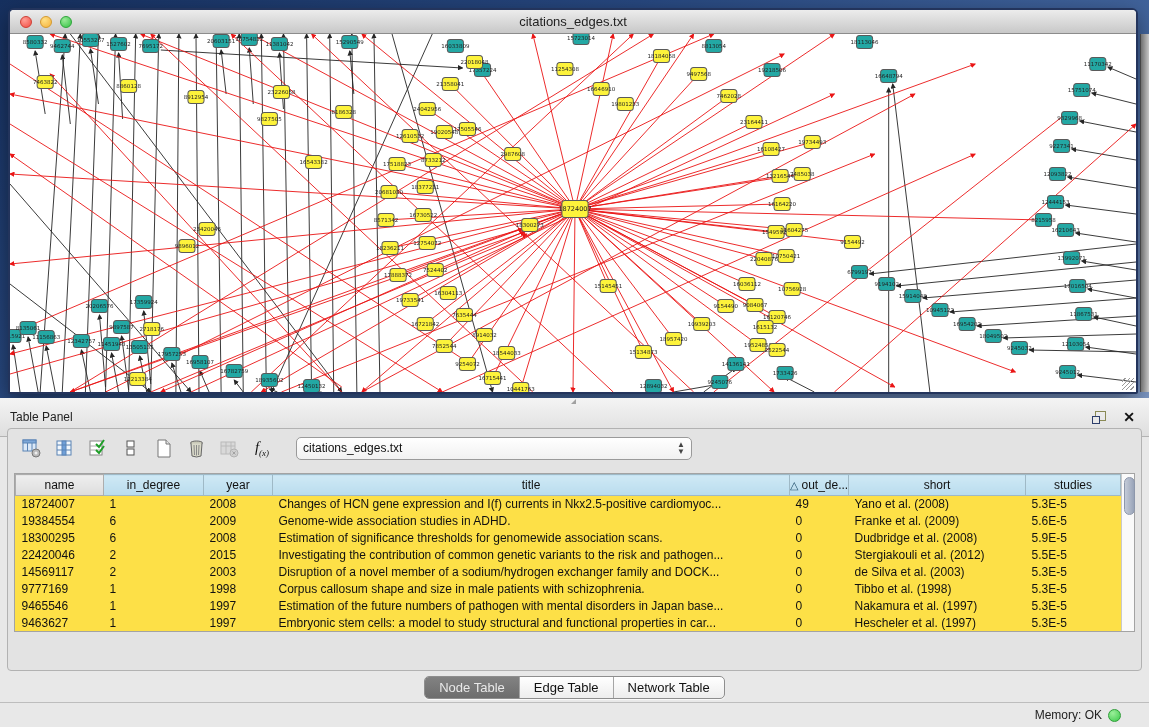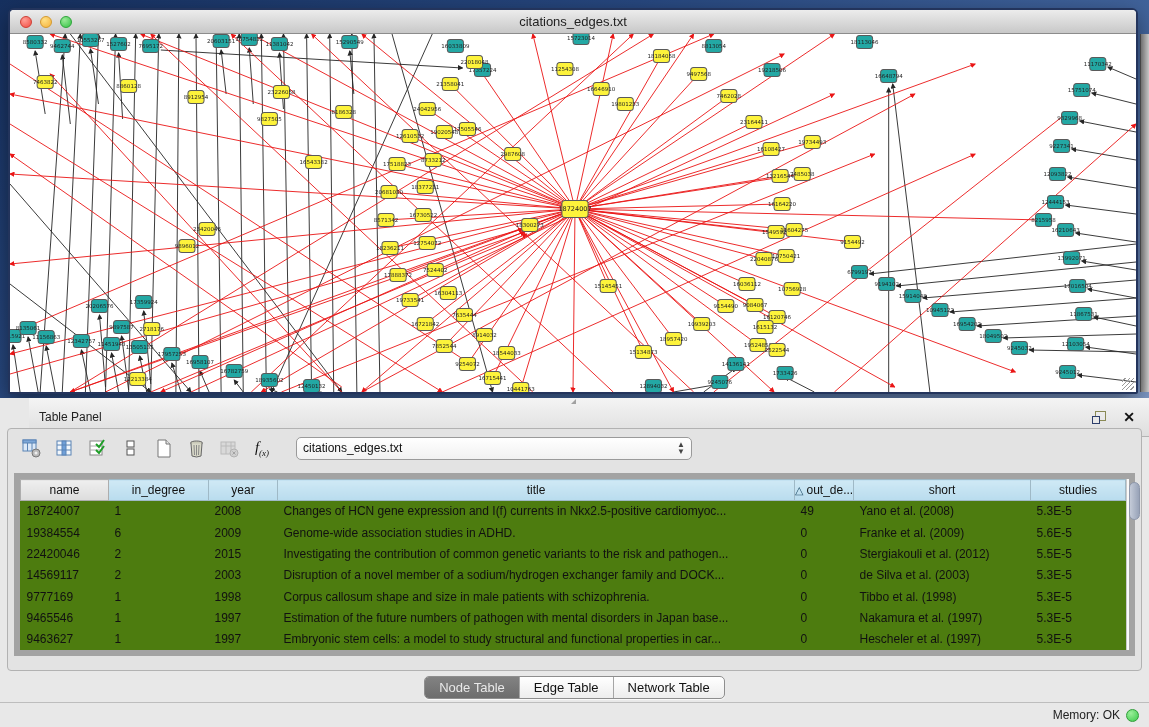--- a/index.html
+++ b/index.html
@@ -23,64 +23,64 @@
   .light.y { background:radial-gradient(circle at 35% 30%,#ffe084,#f5b13a); border:1px solid #d49a2f;}
   .light.g { background:radial-gradient(circle at 35% 30%,#9ae998,#34c243); border:1px solid #2da53a;}
   .canvas { position:relative; flex:1; background:#fff; overflow:hidden; }
   .canvas svg { display:block; width:100%; height:100%; }
   .grip { position:absolute; right:2px; bottom:2px; width:12px; height:12px;
     background:repeating-linear-gradient(135deg,transparent 0 2px,#9a9a9a 2px 3px); }
 
   
   .table-panel { position:relative; width:1149px; height:329px; background:#e8e8e8; }
   .tp-header { height:39px; background:linear-gradient(#f4f4f4,#dedede); border-bottom:1px solid #b3b3b3;
-    display:flex; align-items:center; padding:0 10px;margin-left:29px; }
+    display:flex; align-items:center; padding:0 10px; }
   .tp-title { font-size:12px; color:#222; }
   .tp-header .spacer { flex:1; }
   .float-ico { width:15px; height:13px; position:relative; margin-right:16px; }
   .float-ico::before { content:""; position:absolute; left:3px; top:0; width:9px; height:8px; border:1px solid #8a8a55; }
   .float-ico::after { content:""; position:absolute; left:0; top:5px; width:6px; height:6px; border:1px solid #2c3e6b; background:#e8e8e8; }
   .close-x { font-size:14px; font-weight:bold; color:#111; line-height:1; margin-right:4px; cursor:default; }
   .resize-handle { position:absolute; top:1px; left:571px; width:0; height:0;
     border-left:5px solid transparent; border-bottom:5px solid #8d8d8d; opacity:.8; }
 
   .inner-panel { position:absolute; left:7px; right:7px; top:30px; height:243px;
     background:#e3e3e3; border:1px solid #b2b2b2; border-radius:4px; }
   .toolbar { height:38px; display:flex; align-items:center; padding:0 10px; gap:7px; }
   .tbtn { width:26px; height:26px; display:flex; align-items:center; justify-content:center; border-radius:3px; }
   .fx { font-family:"Liberation Serif",serif; font-style:italic; font-size:15px; color:#111; }
   .fx sub { font-size:9px; }
   .combo { margin-left:14px; width:396px; height:23px; background:linear-gradient(#ffffff,#f1f1f1);
     border:1px solid #9a9a9a; border-radius:5px; display:flex; align-items:center; padding:0 6px; }
   .combo-text { flex:1; font-size:12px; color:#111; }
   .combo-arrows { font-size:8px; color:#444; line-height:7px; text-align:center; }
 
-  .table-wrap { position:absolute; left:6px; right:6px; top:44px; height:183px;
-    background:#4d7c0f; border:6px solid #a3a3a3; display:flex; }
+  .table-wrap { position:absolute; left:6px; right:6px; top:44px; height:159px;
+    background:#fde047; border:1px solid #a3a3a3; display:flex; }
   table { border-collapse:collapse; table-layout:fixed; width:1105px; font-size:12px; }
   col.c0{width:88px} col.c1{width:100px} col.c2{width:69px} col.c3{width:517px}
   col.c4{width:59px} col.c5{width:177px} col.c6{width:95px}
   thead th { height:21px; background:linear-gradient(#cfe9f5,#b9dcee); border:1px solid #9fb9c6;
     font-weight:normal; font-size:12px; color:#111; text-align:center; overflow:hidden; white-space:nowrap; }
   thead th.col-primary { background:linear-gradient(#efefef,#dcdcdc); border-color:#adadad; }
   tbody td { height:16px; padding:0 4px 0 6px; color:#111; white-space:nowrap; overflow:hidden; border:none; }
   .sort-glyph { color:#23506b; margin-right:3px; font-size:11px; }
   .vscroll { width:16px; background:#fafafa; border-left:1px solid #c9c9c9; position:relative; }
   .vthumb { position:absolute; left:2px; top:3px; width:11px; height:38px; border-radius:6px;
     background:linear-gradient(90deg,#c4cbd8,#98a3b8); border:1px solid #8d97ab; }
 
   .tabs-row { position:absolute; left:0; right:0; top:278px; display:flex; justify-content:center; }
   .seg { display:flex; border:1px solid #8e8e8e; border-radius:5px; overflow:hidden;
     background:linear-gradient(#ffffff,#ededed); box-shadow:0 1px 1px rgba(255,255,255,.8); }
   .seg-item { padding:3px 14px; font-size:13px; color:#111; border-left:1px solid #a5a5a5; cursor:default; }
   .seg-item:first-child { border-left:none; }
   .seg-item.active { background:linear-gradient(#828282,#6d6d6d); color:#e9e9e9; }
 
   .status-bar { position:absolute; left:0; right:0; bottom:0; height:25px; border-top:1px solid #bdbdbd;
-    display:flex; align-items:center; justify-content:flex-end; padding:0 10px; gap:6px; background:#e8e8e8; }
+    display:flex; align-items:center; justify-content:flex-end; padding:0 28px; gap:6px; background:#e8e8e8; }
   .mem-label { font-size:12px; color:#222; }
   .mem-dot { width:13px; height:13px; border-radius:50%;
     background:radial-gradient(circle at 35% 30%,#9bef9a,#3bc94a); border:1px solid #2f9e38; }
 </style>
 </head>
 <body>
 
 <div class="screen">
   <div class="bg-window-edge"></div>
 
@@ -626,20 +626,29 @@
             <tr>
               <td>19384554</td>
               <td>6</td>
               <td>2009</td>
               <td>Genome-wide association studies in ADHD.</td>
               <td>0</td>
               <td>Franke et al. (2009)</td>
               <td>5.6E-5</td>
             </tr>
             <tr>
+              <td>18300295</td>
+              <td>6</td>
+              <td>2008</td>
+              <td>Estimation of significance thresholds for genomewide association scans.</td>
+              <td>0</td>
+              <td>Dudbridge et al. (2008)</td>
+              <td>5.9E-5</td>
+            </tr>
+            <tr>
               <td>22420046</td>
               <td>2</td>
               <td>2015</td>
               <td>Investigating the contribution of common genetic variants to the risk and pathogen...</td>
               <td>0</td>
               <td>Stergiakouli et al. (2012)</td>
               <td>5.5E-5</td>
             </tr>
             <tr>
               <td>14569117</td>

